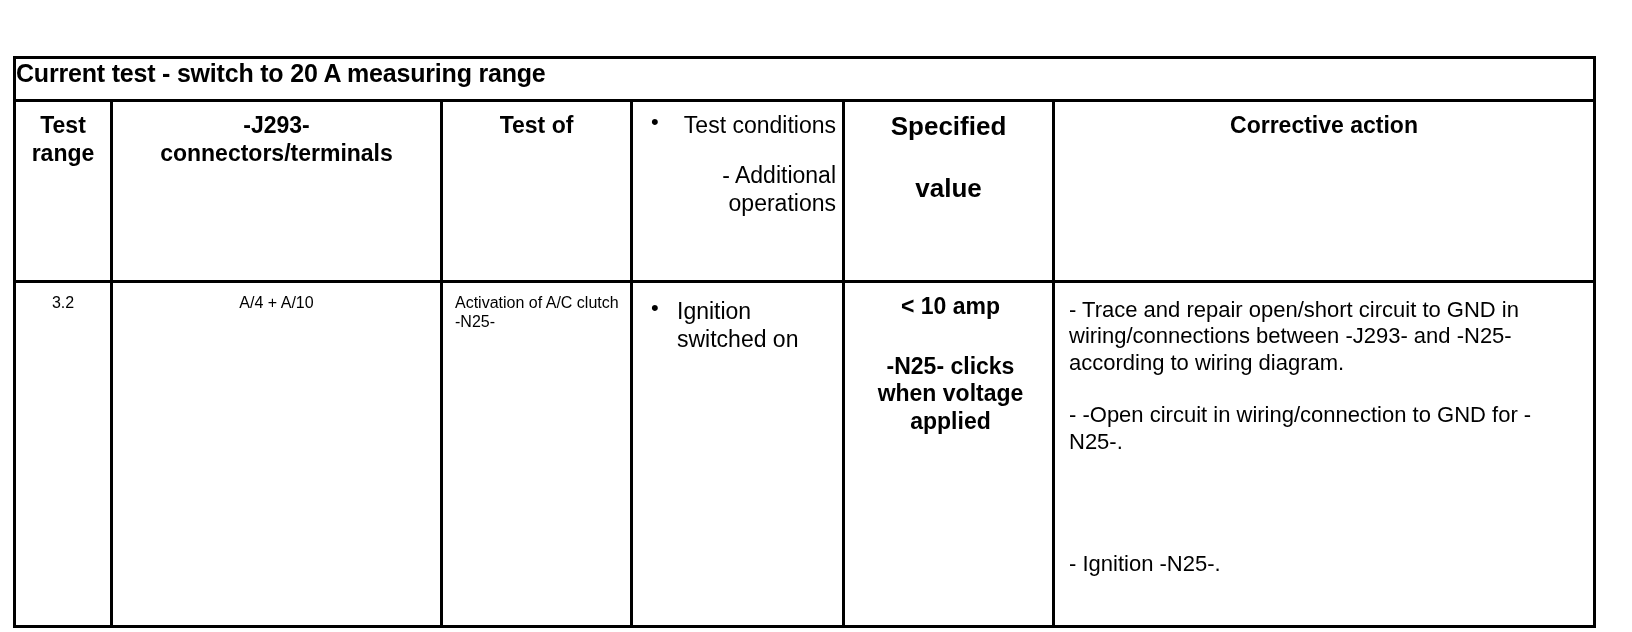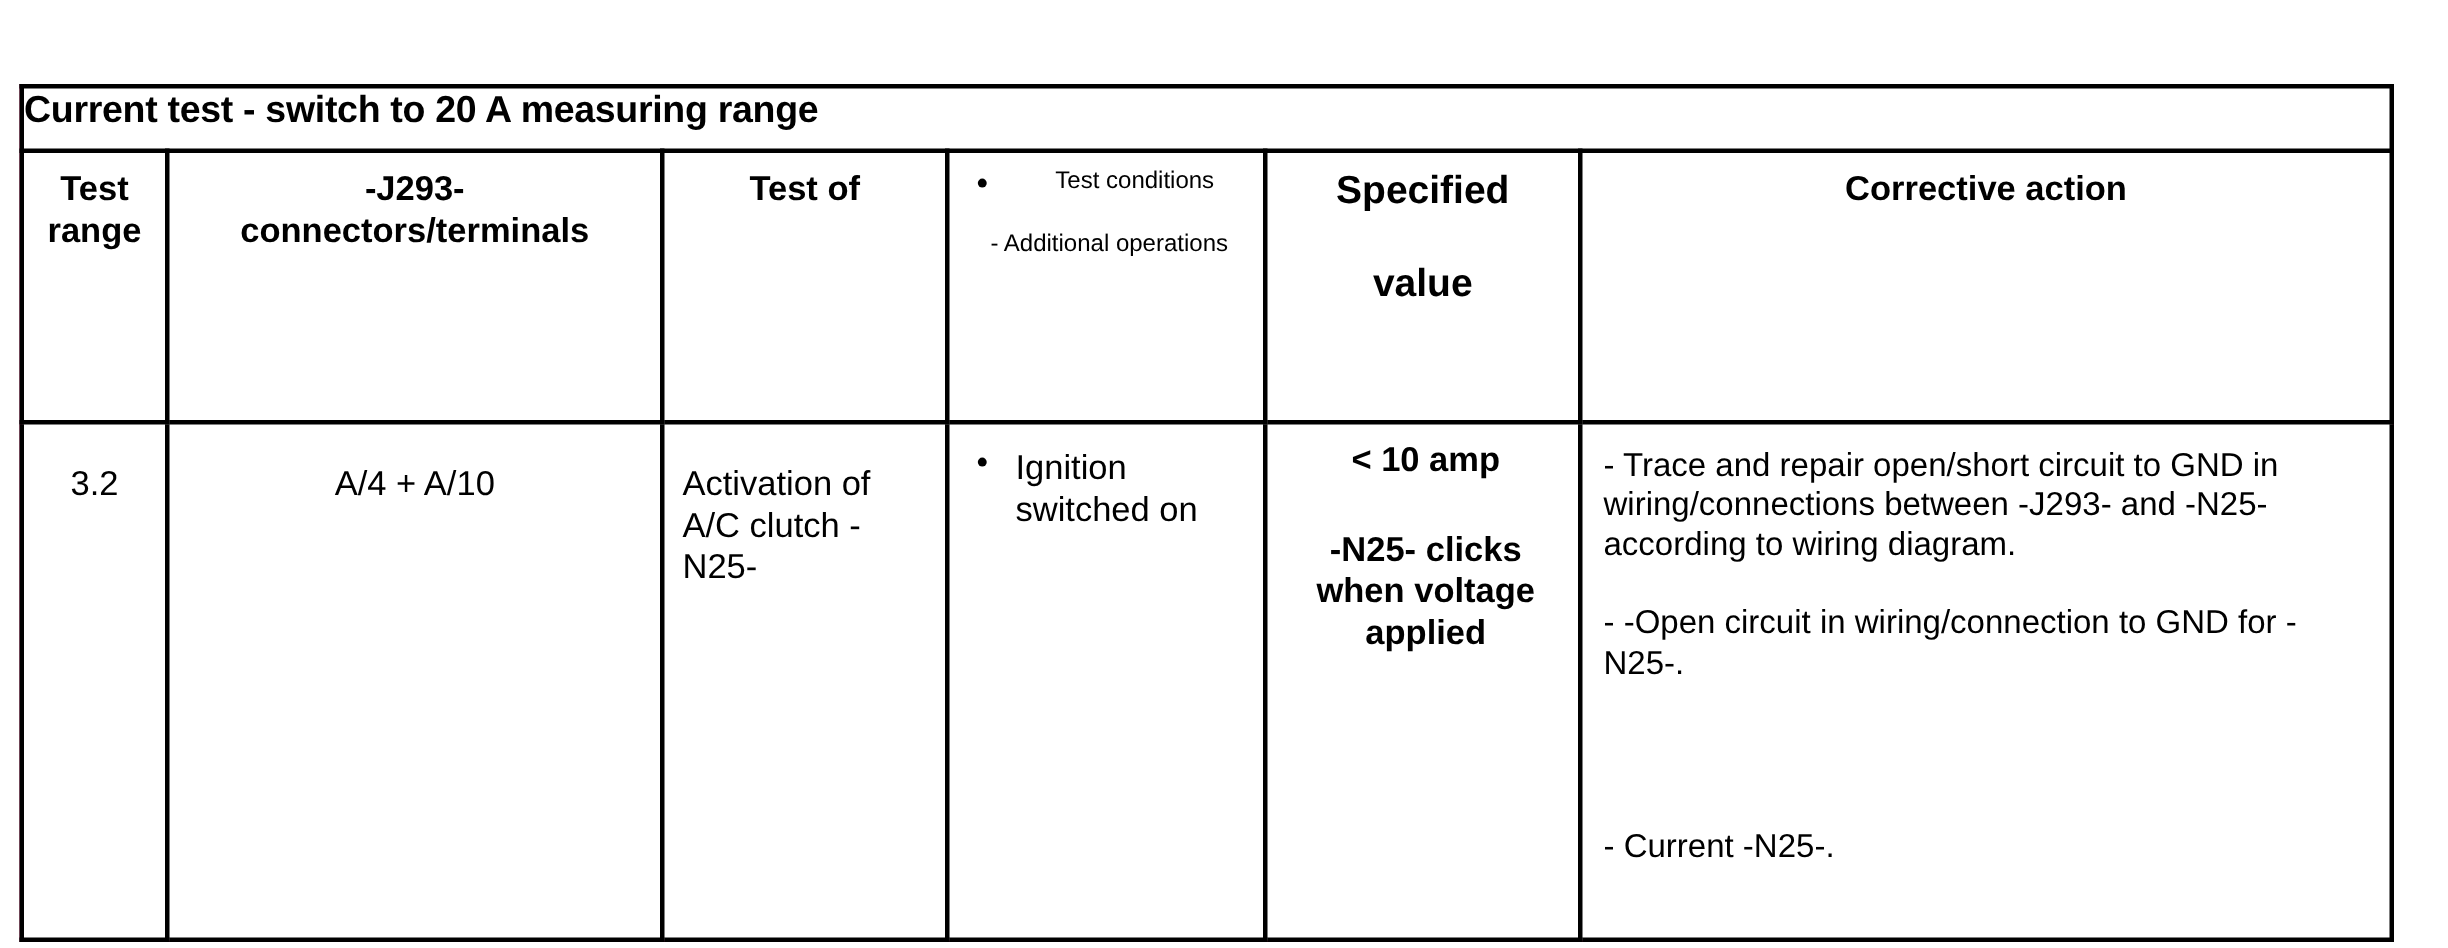--- a/index.html
+++ b/index.html
@@ -70,25 +70,25 @@
     text-align: center;
     line-height: 1.22;
     padding: 9px 6px 0 6px;
   }
   .hdr-spaced .gap-line {
     margin-top: 30px;
   }
 
   
   .hdr-list {
-    font-size: 16px;
+    font-size: 23px;
     font-weight: normal;
     line-height: 1.22;
     padding: 9px 6px 0 10px;
-    text-align: center;
+    text-align: right;
   }
   .bullet-item {
     position: relative;
     padding-left: 34px;
     margin: 0;
   }
   .bullet-item::before {
     content: "\2022";
     position: absolute;
     left: 8px;
@@ -103,24 +103,24 @@
   .hdr-list .spacer-sm {
     height: 22px;
   }
 
   
   .data-row td {
     height: 342px;
     vertical-align: top;
   }
   .cell-text {
-    font-size: 23px;
+    font-size: 16px;
     font-weight: normal;
     line-height: 1.2;
-    padding: 26px 8px 0 8px;
+    padding: 10px 8px 0 8px;
   }
   .cell-center {
     text-align: center;
   }
   .cell-left {
     text-align: left;
     padding-left: 12px;
   }
 
   .spec-block {
@@ -237,20 +237,20 @@
           <div class="spec-gap"></div>
           <div>-N25- clicks when voltage applied</div>
         </div>
       </td>
       <td>
         <div class="corrective">
           <p>- Trace and repair open/short circuit to GND in wiring/connections between -J293- and -N25- according to wiring diagram.</p>
           <div class="para-gap"></div>
           <p>- -Open circuit in wiring/connection to GND for -N25-.</p>
           <div class="para-gap-big"></div>
-          <p>- Current -N25-.</p>
+          <p>- Ignition -N25-.</p>
         </div>
       </td>
     </tr>
   </tbody>
     </table>
 
 </div>
 
 </body></html>

